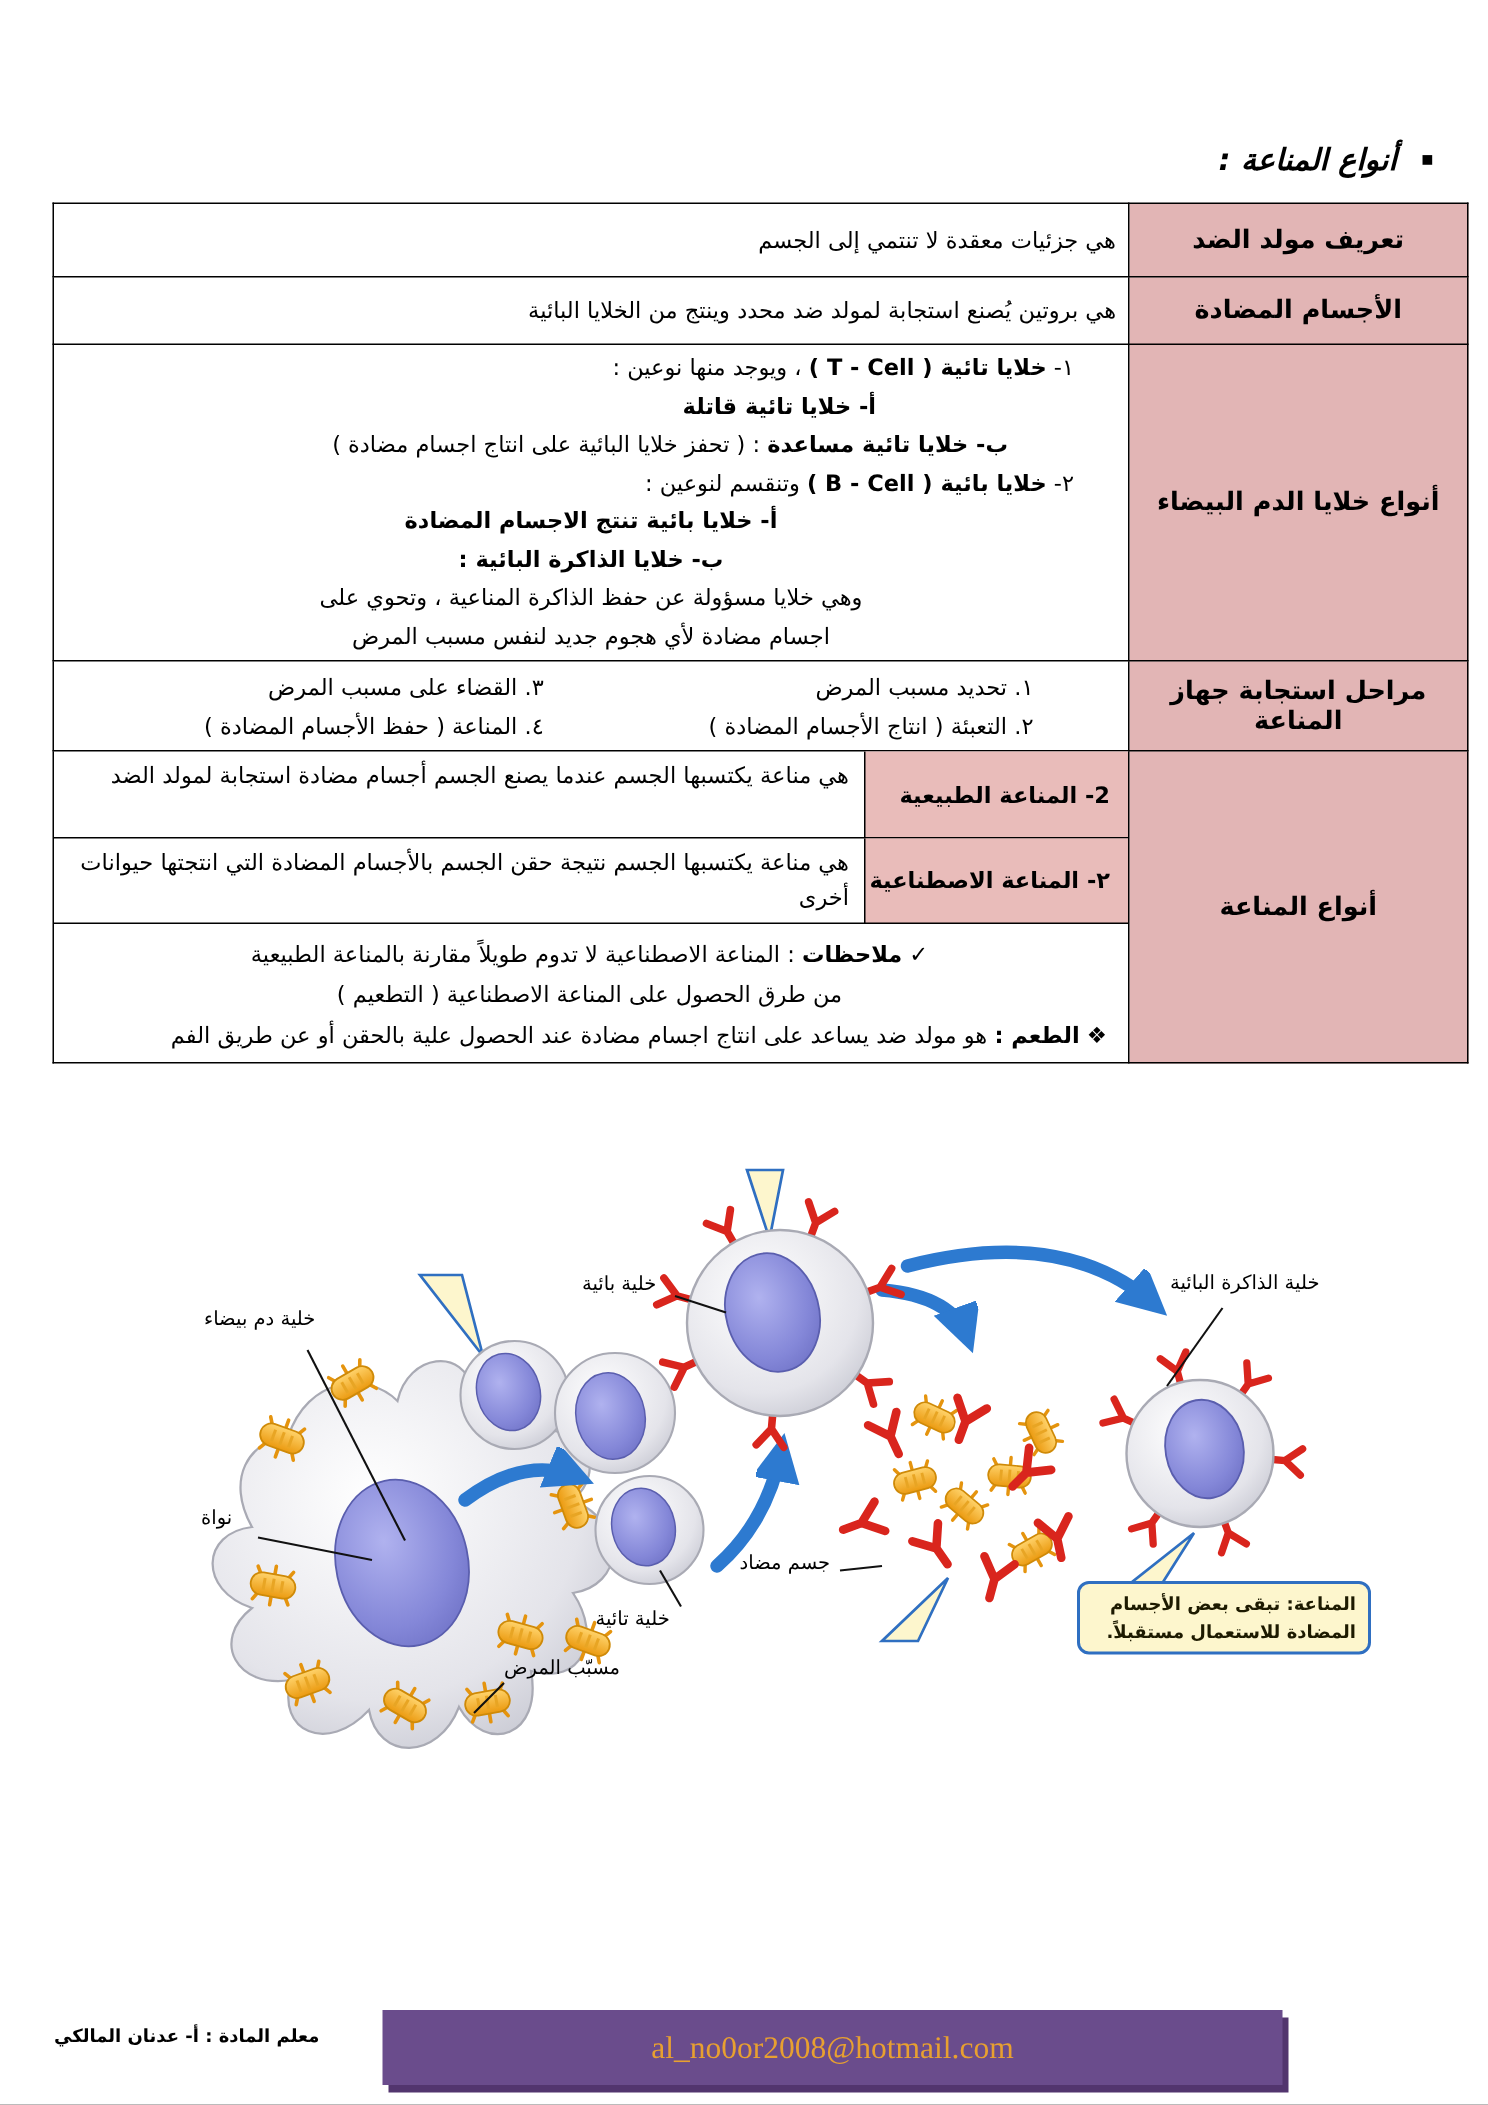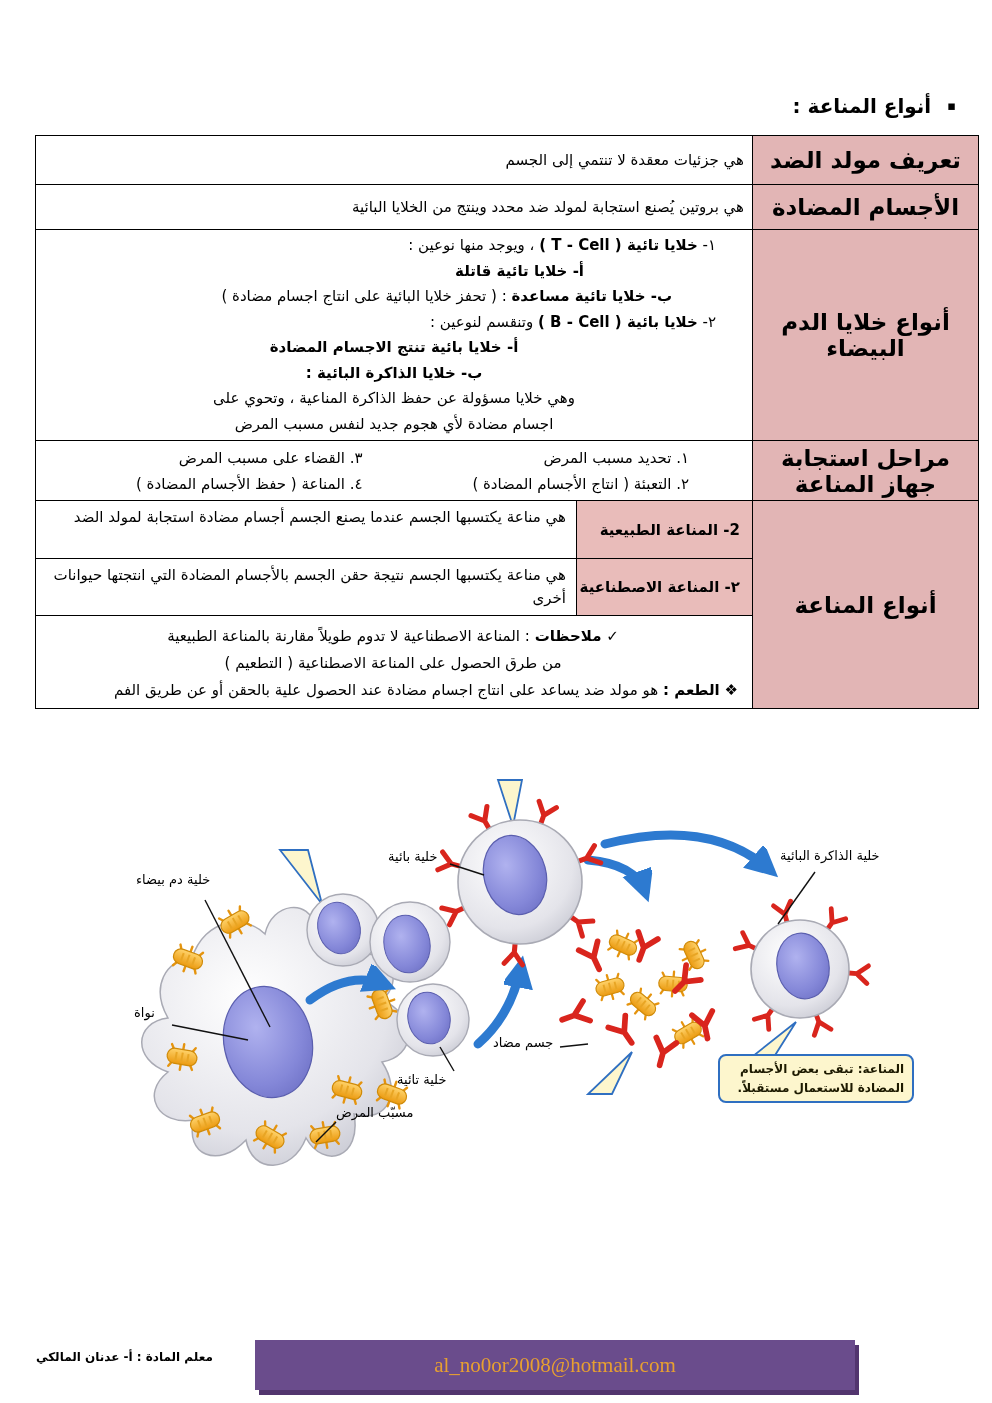--- a/index.html
+++ b/index.html
@@ -1,29 +1,29 @@
 <!DOCTYPE html>
 <html lang="ar"><head>
 <meta charset="utf-8">
 <style>
   html,body { margin:0; padding:0; background:#888; }
   .page { position:relative; width:992px; height:1403px; background:#ffffff;
           font-family:"DejaVu Sans", sans-serif; color:#000; overflow:hidden; margin:0 auto; }
 
   
   .title-row { position:absolute; top:94px; right:36px; direction:rtl;
-               font-size:20px; font-weight:bold; }
+               font-size:20px; font-weight:bold;font-style:italic; }
   .title-row .bullet { font-size:13px; margin-left:16px; vertical-align:3px; }
 
   
   table.main { position:absolute; top:135px; left:35px; width:923px;
                border-collapse:collapse; direction:rtl; table-layout:fixed; }
   table.main td { border:1.4px solid #000; }
   td.hdr { width:223px; background:#e2b5b5; font-weight:bold; text-align:center;
-           vertical-align:middle; font-size:23px; }
+           vertical-align:middle; font-size:17px; }
   td.content { width:700px; font-size:15px; vertical-align:middle; padding:2px 8px; text-align:right; }
 
   
   .wline { line-height:25.5px; white-space:nowrap; }
   .ind1 { padding-right:28px; }
   .ind2 { padding-right:160px; }
   .ind3 { padding-right:72px; }
   .cen  { text-align:center; }
   .b { font-weight:bold; }
 

